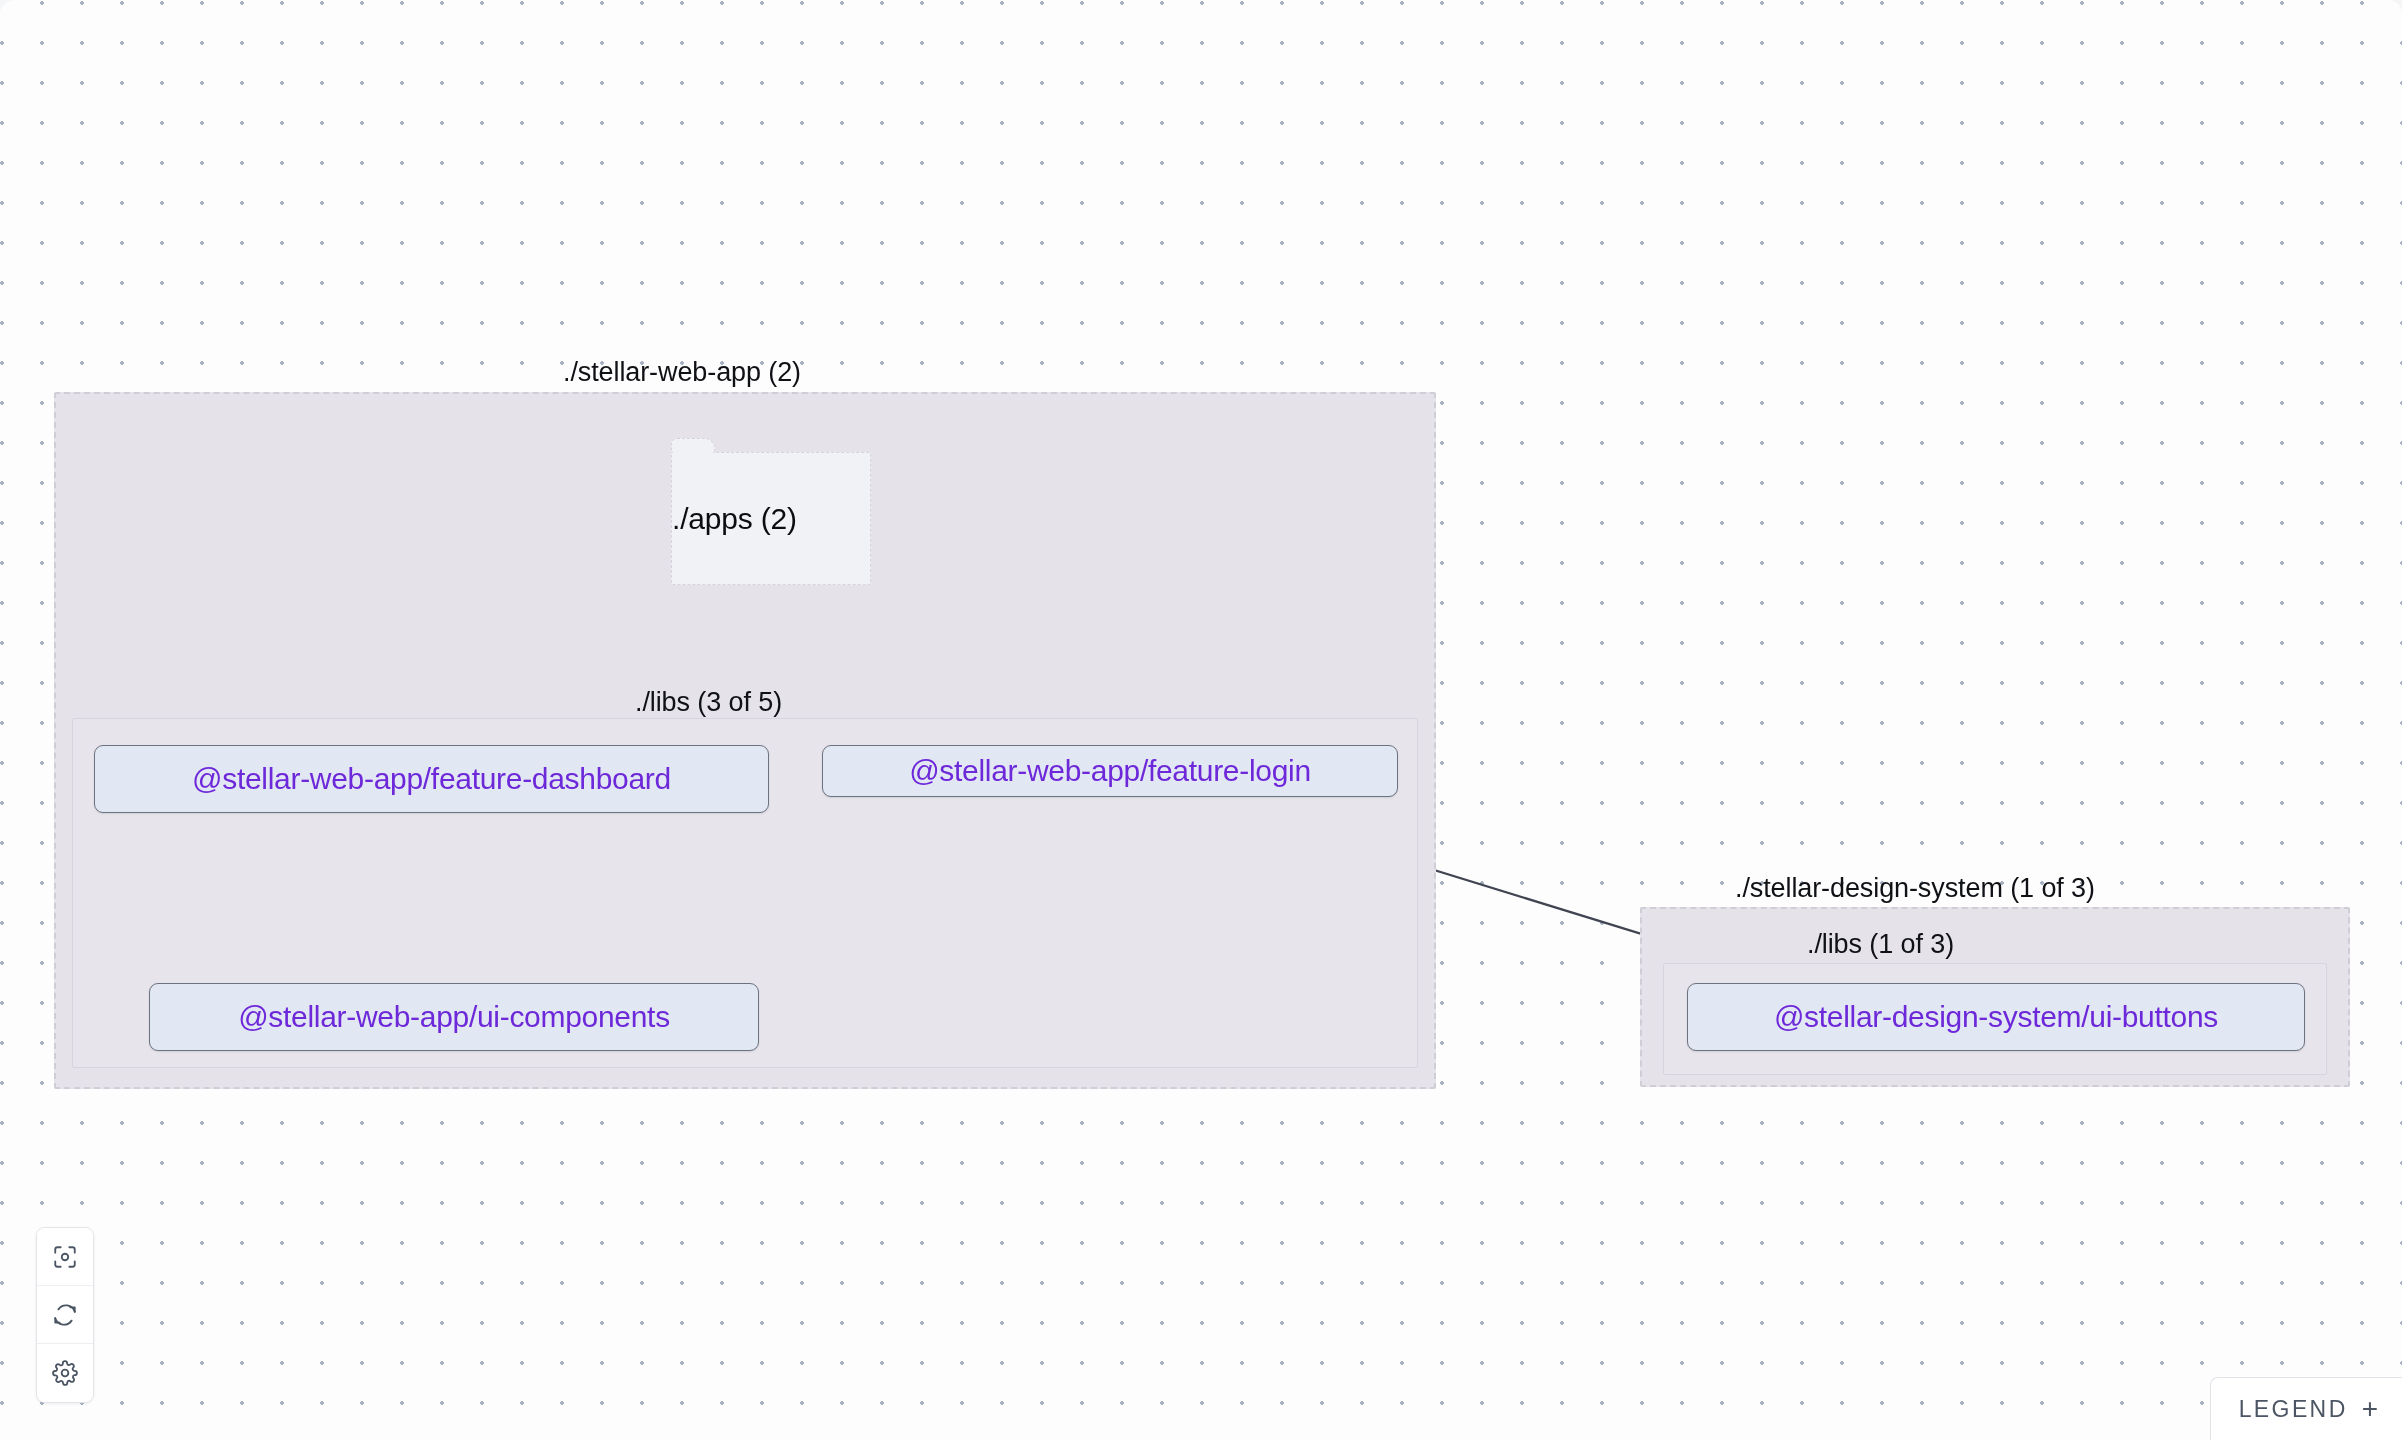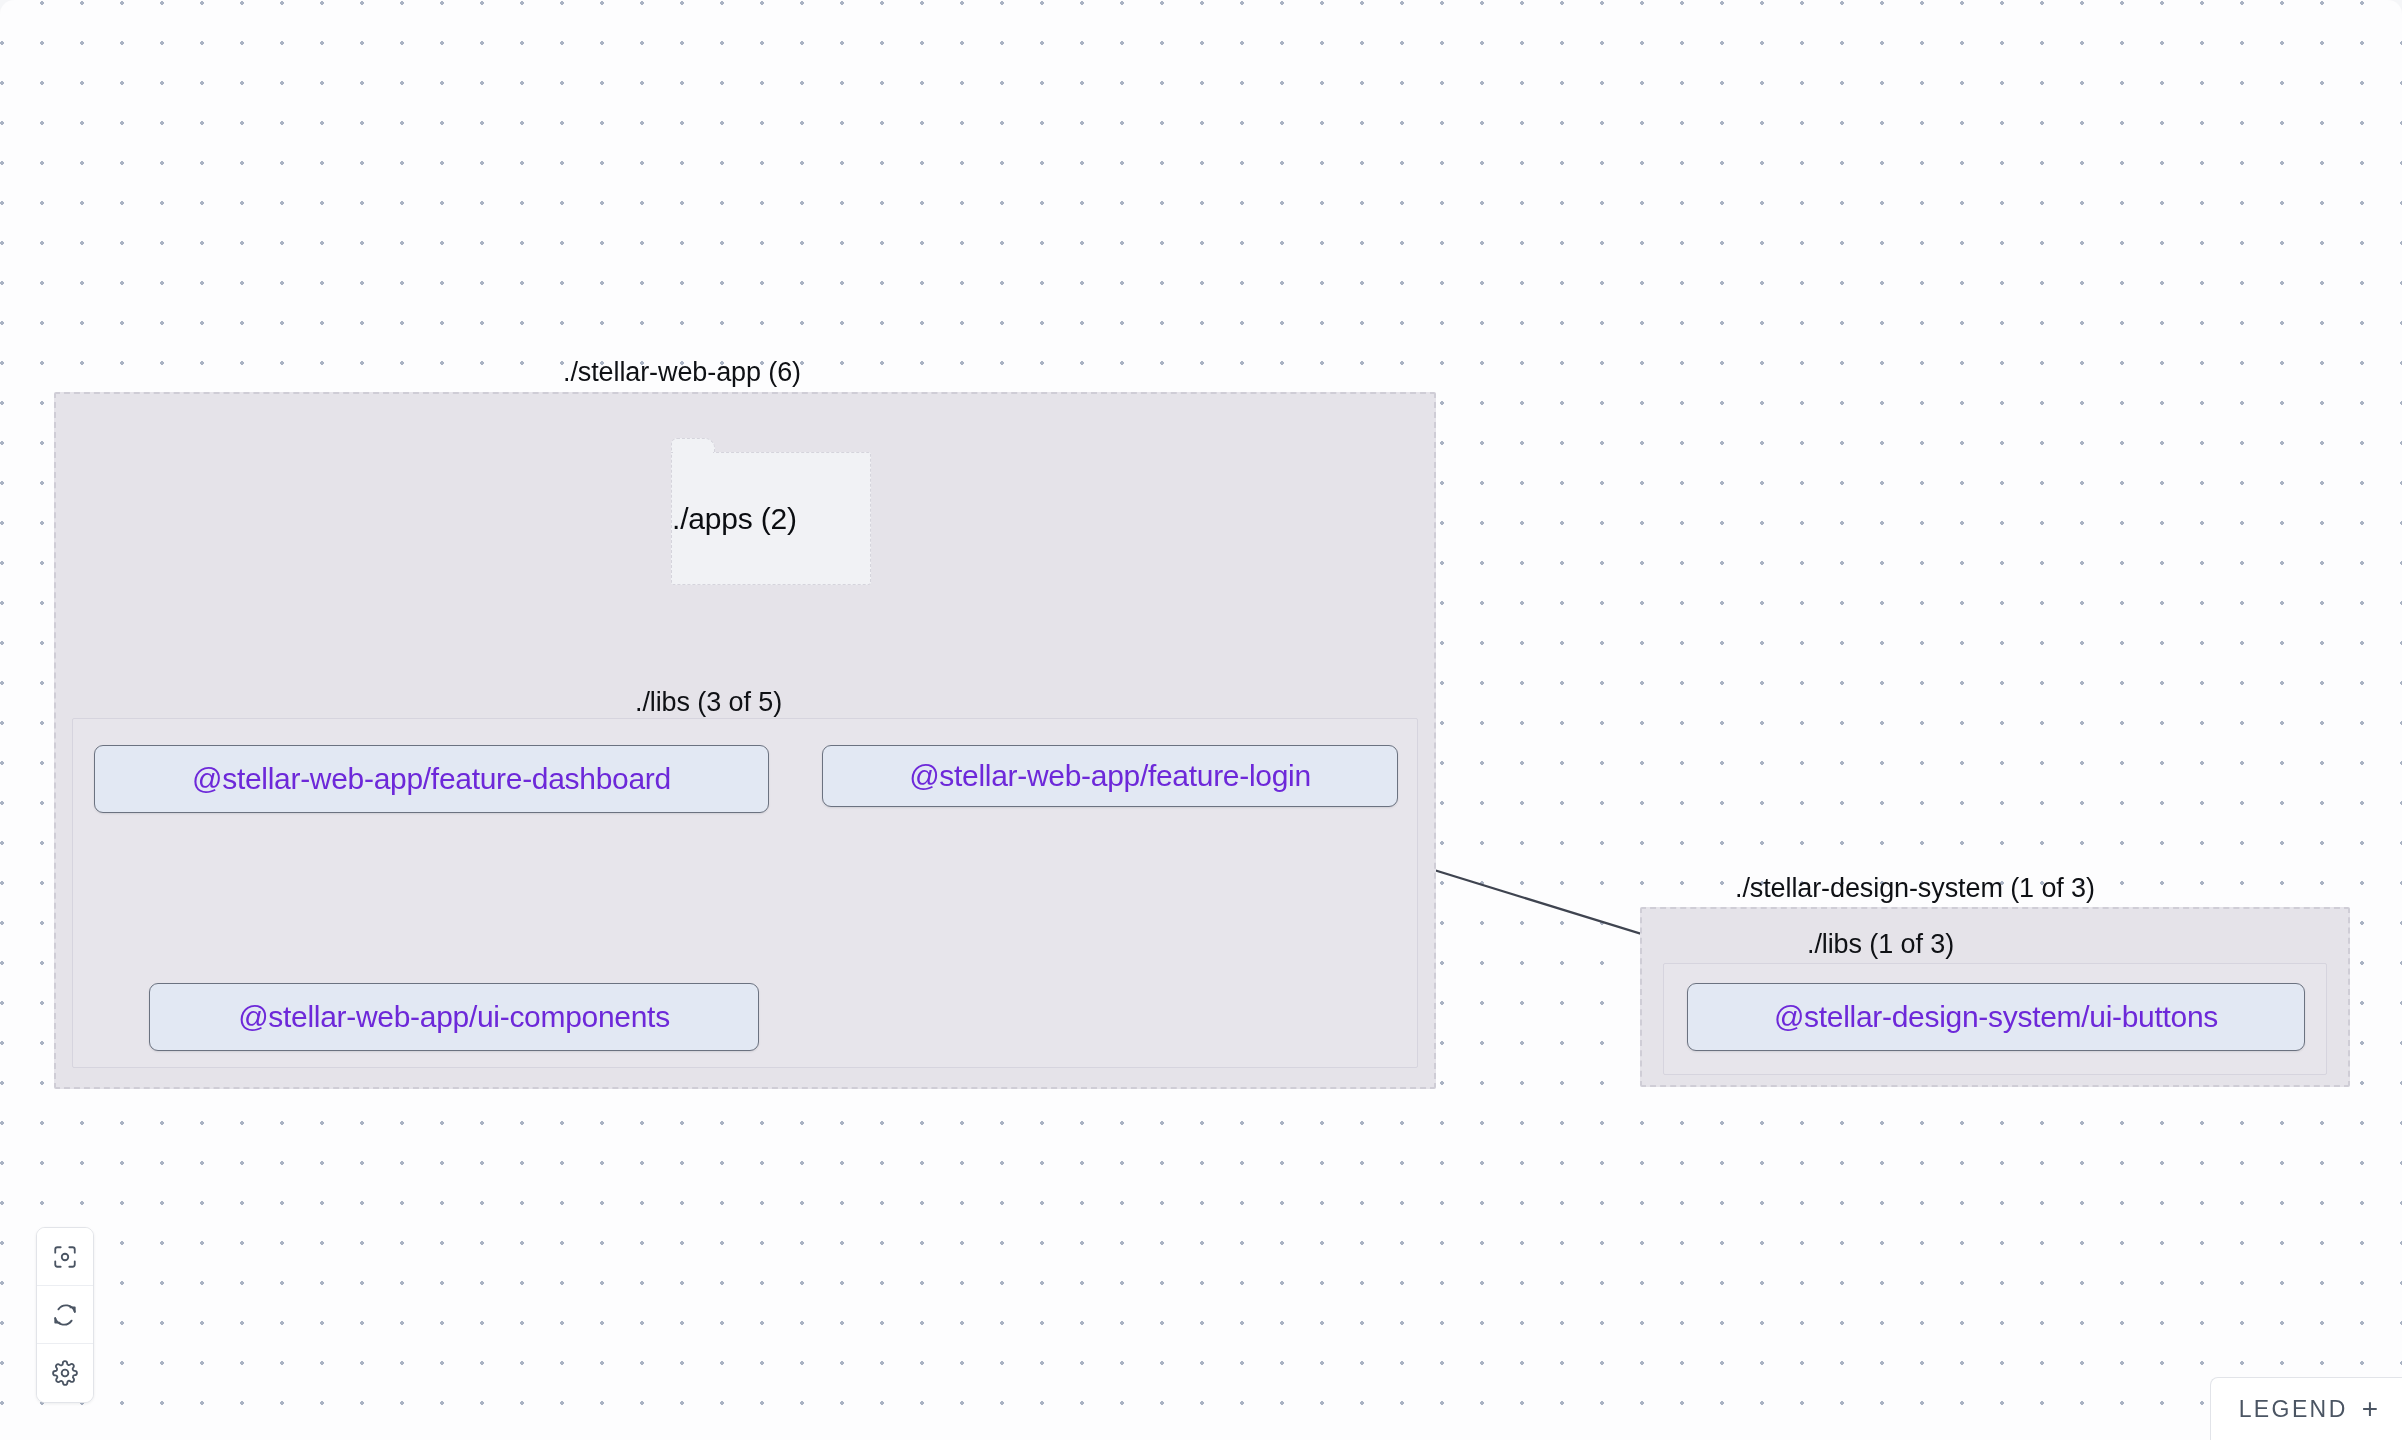--- a/index.html
+++ b/index.html
@@ -216,41 +216,41 @@
 
       <path d="M 800 593 L 1078 737" fill="none" stroke="#3f4450" stroke-width="2.4" stroke-dasharray="9 7" marker-end="url(#arrow-dashed)"></path>
 
       <path d="M 432 817 L 456 974" fill="none" stroke="#3f4450" stroke-width="2.2" marker-end="url(#arrow-solid)"></path>
 
       <path d="M 1026 817 L 559 974" fill="none" stroke="#3f4450" stroke-width="2.2" marker-end="url(#arrow-solid)"></path>
 
       <path d="M 1262 817 L 1846 997" fill="none" stroke="#3f4450" stroke-width="2.2" marker-end="url(#arrow-solid)"></path>
     </svg>
 
-    <div class="project-label" style="left:563px; top:357px;">./stellar-web-app (6)</div>
+    <div class="project-label" style="left:563px; top:357px;">./stellar-web-app (2)</div>
 
     <div class="project-group" style="left:54px; top:392px; width:1382px; height:697px;"></div>
 
     <div class="sub-label" style="left:635px; top:687px;">./libs (3 of 5)</div>
 
     <div class="sub-group" style="left:72px; top:718px; width:1346px; height:350px;"></div>
 
     <div class="folder-node" style="left:671px; top:438px; width:200px; height:147px;">
       <div class="folder-tab"></div>
       <div class="folder-body">
         <div class="folder-body-cover"></div>
         <span class="folder-label">./apps (2)</span>
       </div>
     </div>
 
     <div class="lib-node" style="left:94px; top:745px; width:675px; height:68px;">
       <span class="lib-label">@stellar-web-app/feature-dashboard</span>
     </div>
 
-    <div class="lib-node" style="left:822px; top:745px; width:576px; height:62px;">
+    <div class="lib-node" style="left:822px; top:745px; width:576px; height:52px;">
       <span class="lib-label">@stellar-web-app/feature-login</span>
     </div>
 
     <div class="lib-node" style="left:149px; top:983px; width:610px; height:68px;">
       <span class="lib-label">@stellar-web-app/ui-components</span>
     </div>
 
     <div class="project-label" style="left:1735px; top:873px;">./stellar-design-system (1 of 3)</div>
 
     <div class="project-group" style="left:1640px; top:907px; width:710px; height:180px;"></div>

